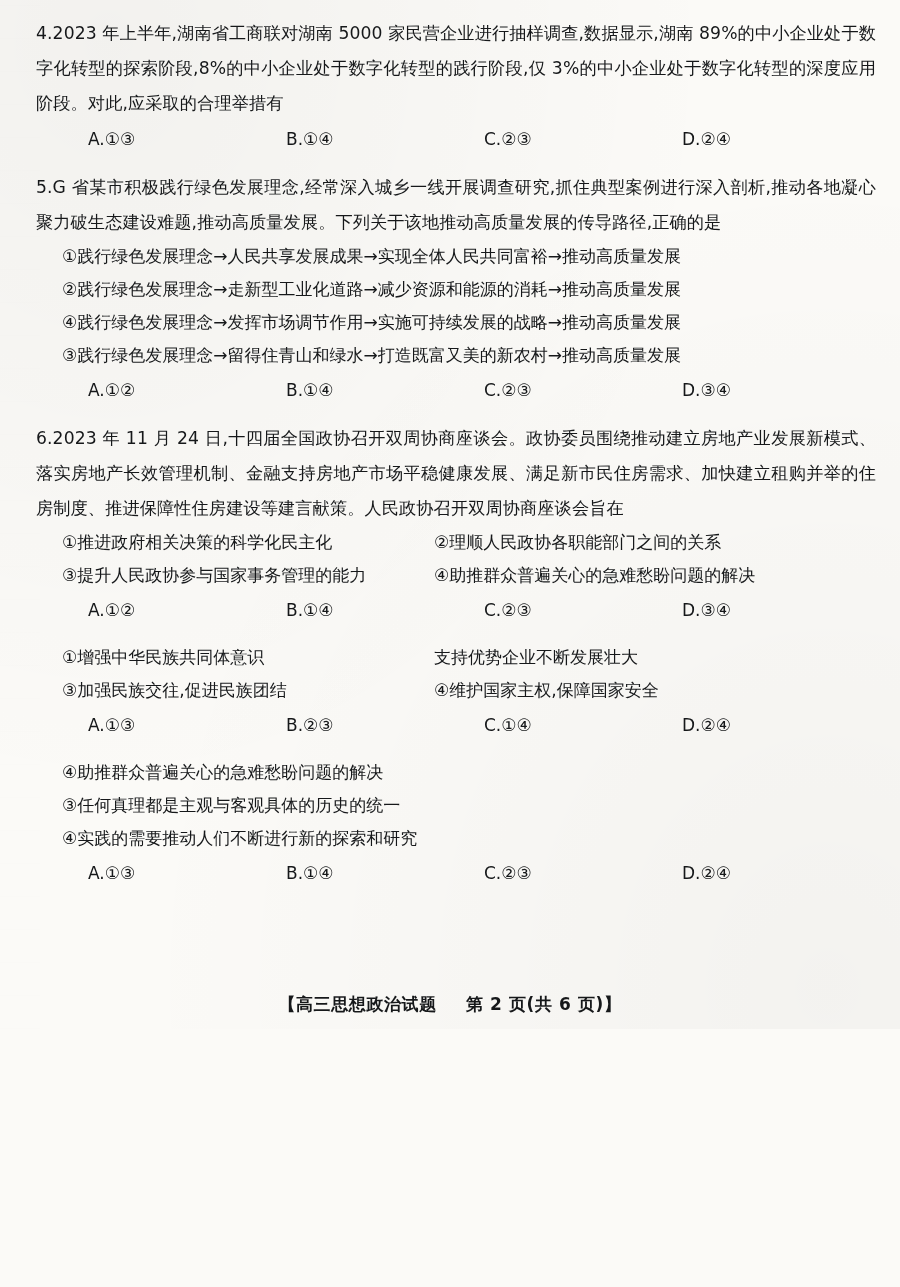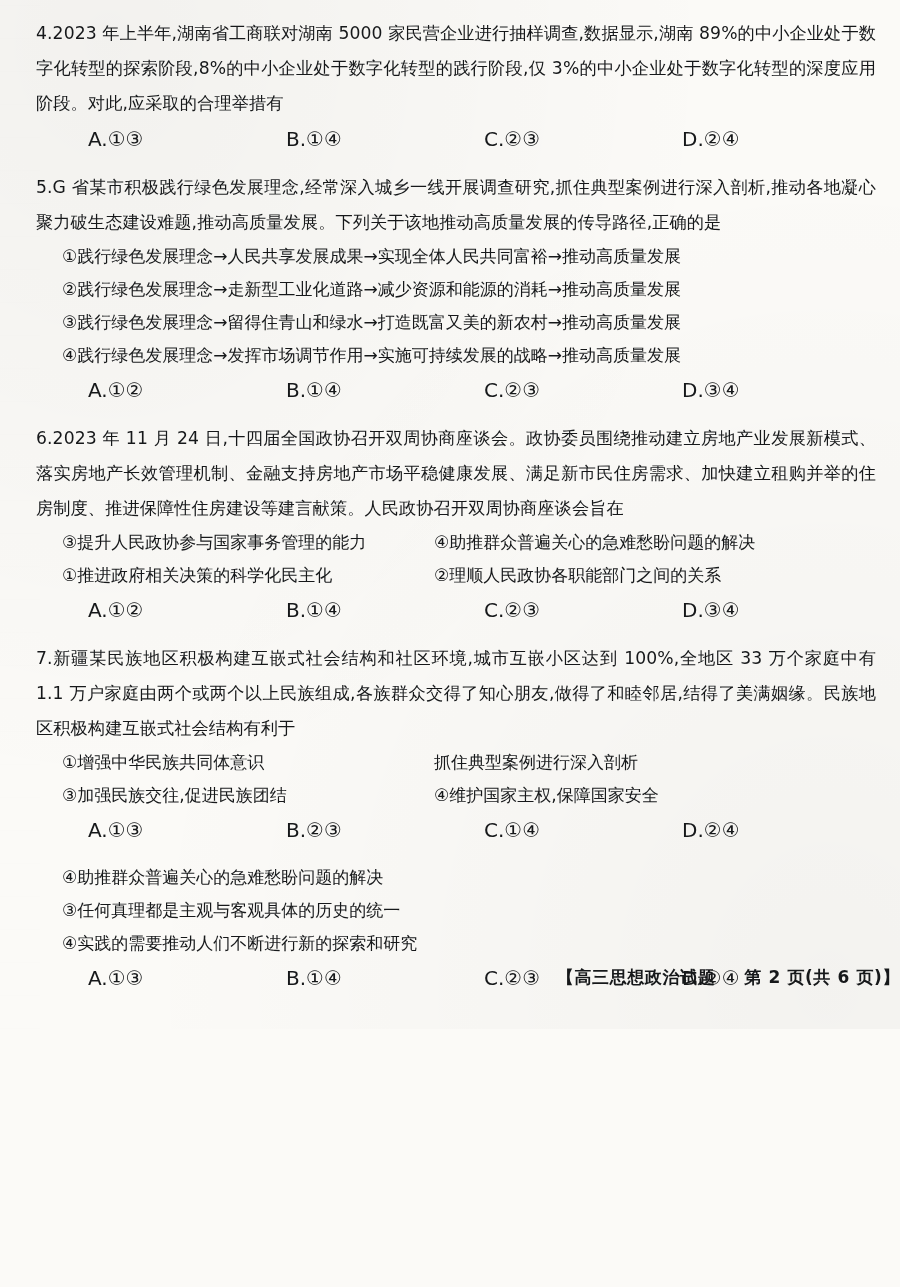--- a/index.html
+++ b/index.html
@@ -60,38 +60,38 @@
   .two-col .c1 {
     width: 372px;
     flex: 0 0 372px;
   }
   .two-col .c2 {
     flex: 1 1 auto;
   }
   .options {
     display: flex;
     padding-left: 52px;
-    font-size: 20px;
+    font-size: 17px;
     line-height: 33px;
     margin-top: 2px;
   }
   .options .opt {
     width: 198px;
     flex: 0 0 198px;
     white-space: nowrap;
   }
   .options .opt:last-child {
     flex: 0 0 auto;
   }
   .footer {
     position: absolute;
     left: 0;
     right: 0;
-    bottom: 40px;
-    text-align: right;
+    bottom: 13px;
+    text-align: center;
     font-size: 17px;
     font-weight: bold;
     letter-spacing: 0.6px;
   }
   .footer .sep {
     display: inline-block;
     width: 16px;
   }
   
   .ghost {
@@ -122,57 +122,54 @@
         <div class="opt">D.②④</div>
       </div>
     </div>
 
     <div class="q">
       <div class="q-body">
         <span class="qnum">5.</span><span>G 省某市积极践行绿色发展理念,经常深入城乡一线开展调查研究,抓住典型案例进行深入剖析,推动各地凝心聚力破生态建设难题,推动高质量发展。下列关于该地推动高质量发展的传导路径,正确的是</span>
       </div>
       <div class="sub-line">①践行绿色发展理念→人民共享发展成果→实现全体人民共同富裕→推动高质量发展</div>
       <div class="sub-line">②践行绿色发展理念→走新型工业化道路→减少资源和能源的消耗→推动高质量发展</div>
+      <div class="sub-line">④践行绿色发展理念→发挥市场调节作用→实施可持续发展的战略→推动高质量发展</div>
       <div class="sub-line">③践行绿色发展理念→留得住青山和绿水→打造既富又美的新农村→推动高质量发展</div>
-      <div class="sub-line">④践行绿色发展理念→发挥市场调节作用→实施可持续发展的战略→推动高质量发展</div>
       <div class="options">
         <div class="opt">A.①②</div>
         <div class="opt">B.①④</div>
         <div class="opt">C.②③</div>
         <div class="opt">D.③④</div>
       </div>
     </div>
 
     <div class="q">
       <div class="q-body">
         <span class="qnum">6.</span><span>2023 年 11 月 24 日,十四届全国政协召开双周协商座谈会。政协委员围绕推动建立房地产业发展新模式、落实房地产长效管理机制、金融支持房地产市场平稳健康发展、满足新市民住房需求、加快建立租购并举的住房制度、推进保障性住房建设等建言献策。人民政协召开双周协商座谈会旨在</span>
       </div>
       <div class="two-col">
+        <div class="c1">①推进政府相关决策的科学化民主化</div>
+        <div class="c2">②理顺人民政协各职能部门之间的关系</div>
+      </div>
+      <div class="two-col">
         <div class="c1">③提升人民政协参与国家事务管理的能力</div>
         <div class="c2">④助推群众普遍关心的急难愁盼问题的解决</div>
       </div>
-      <div class="two-col">
-        <div class="c1">①推进政府相关决策的科学化民主化</div>
-        <div class="c2">②理顺人民政协各职能部门之间的关系</div>
-      </div>
       <div class="options">
         <div class="opt">A.①②</div>
         <div class="opt">B.①④</div>
         <div class="opt">C.②③</div>
         <div class="opt">D.③④</div>
       </div>
     </div>
 
     <div class="q">
-      <div class="q-body">
-        <span class="qnum">7.</span><span>新疆某民族地区积极构建互嵌式社会结构和社区环境,城市互嵌小区达到 100%,全地区 33 万个家庭中有 1.1 万户家庭由两个或两个以上民族组成,各族群众交得了知心朋友,做得了和睦邻居,结得了美满姻缘。民族地区积极构建互嵌式社会结构有利于</span>
-      </div>
       <div class="two-col">
         <div class="c1">①增强中华民族共同体意识</div>
-        <div class="c2">抓住典型案例进行深入剖析</div>
+        <div class="c2">支持优势企业不断发展壮大</div>
       </div>
       <div class="two-col">
         <div class="c1">③加强民族交往,促进民族团结</div>
         <div class="c2">④维护国家主权,保障国家安全</div>
       </div>
       <div class="options">
         <div class="opt">A.①③</div>
         <div class="opt">B.②③</div>
         <div class="opt">C.①④</div>
         <div class="opt">D.②④</div>

